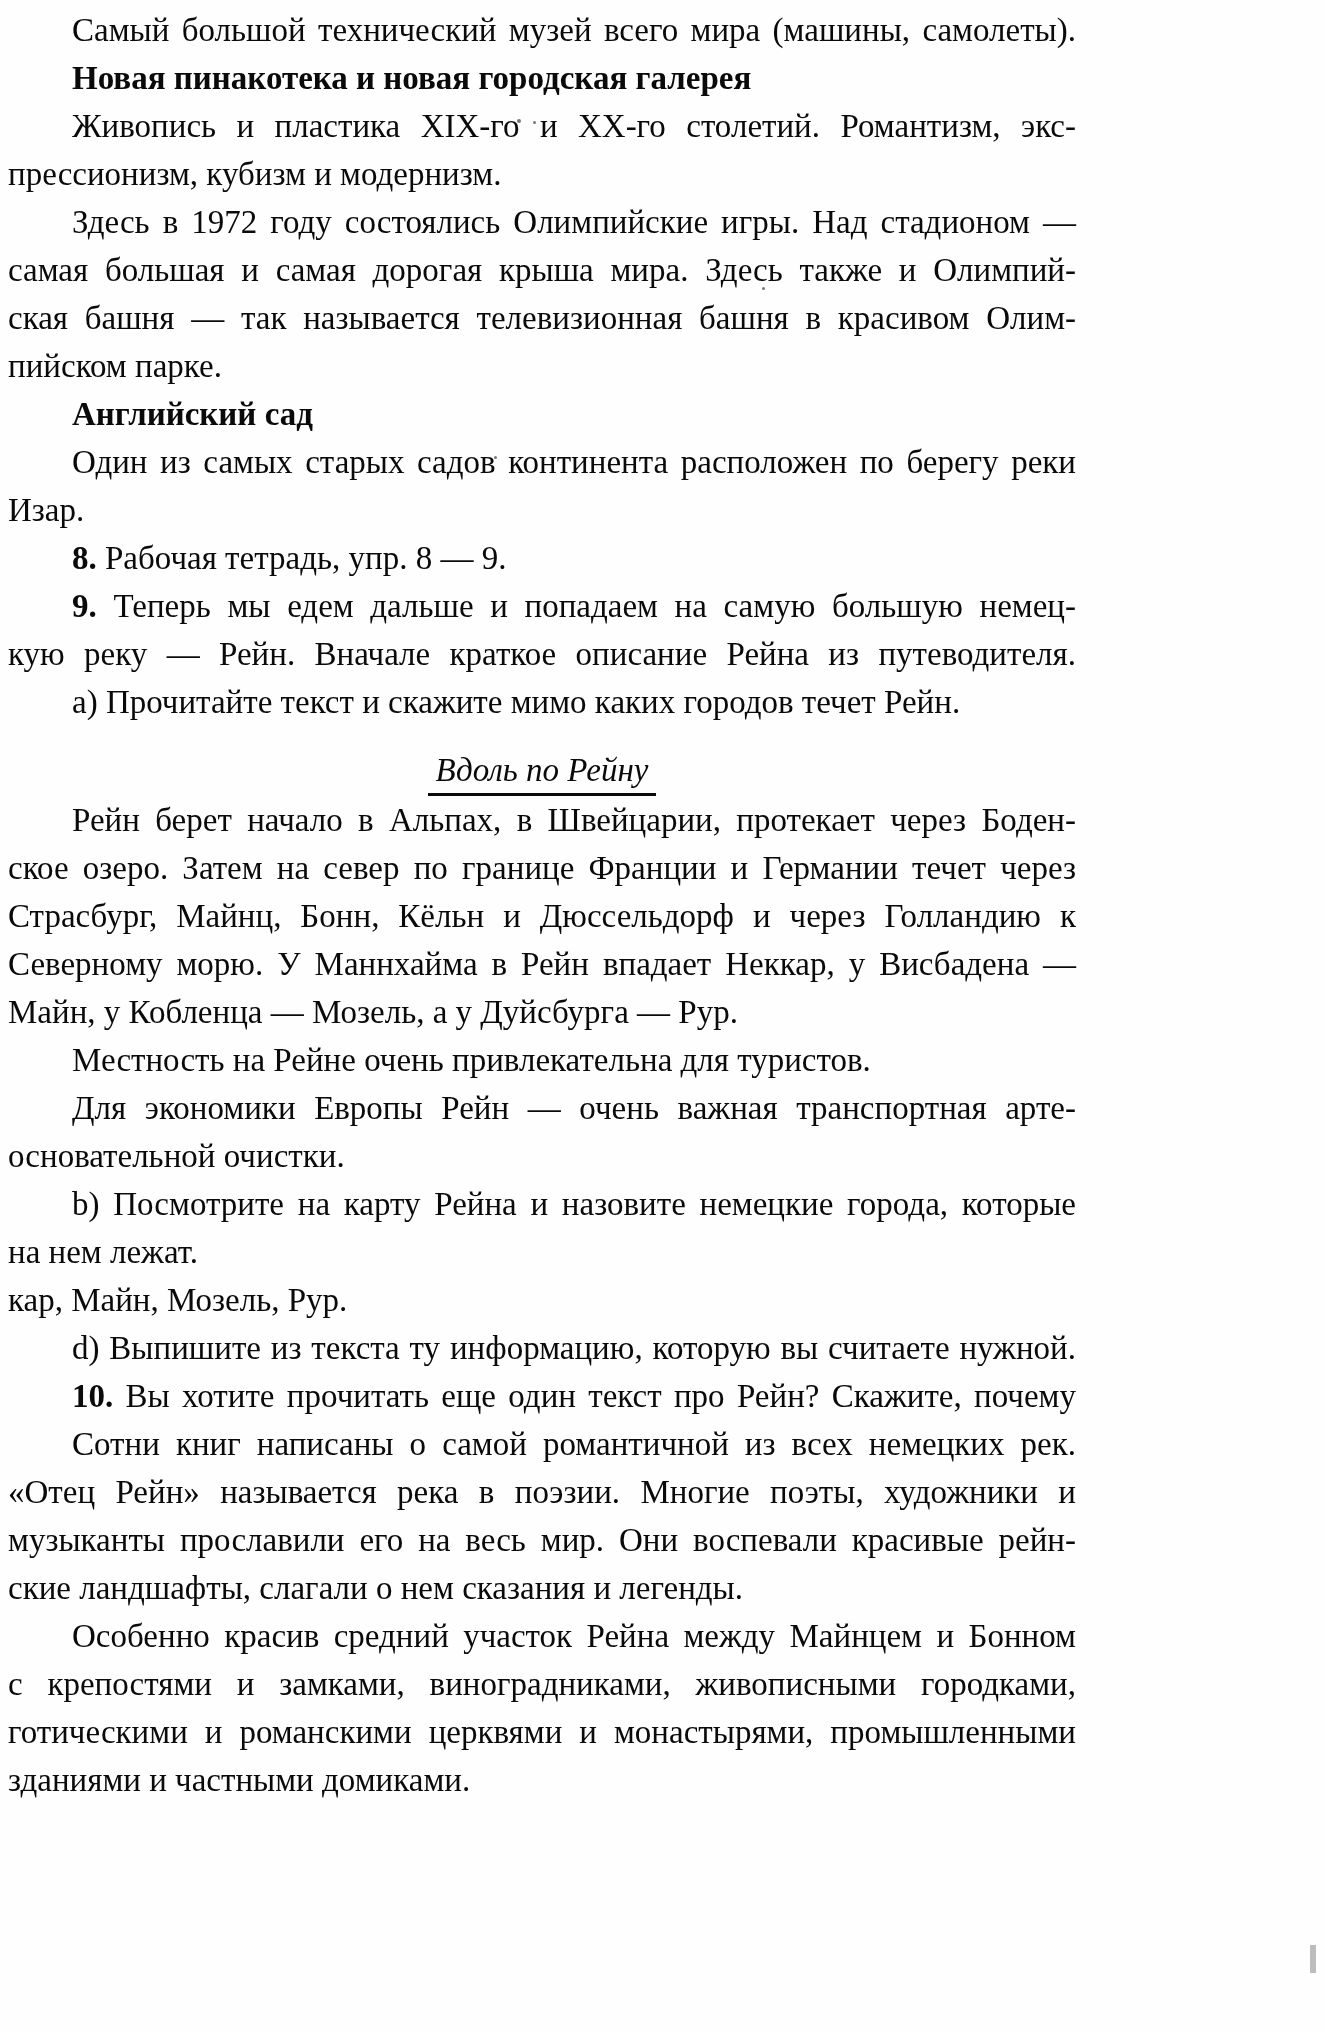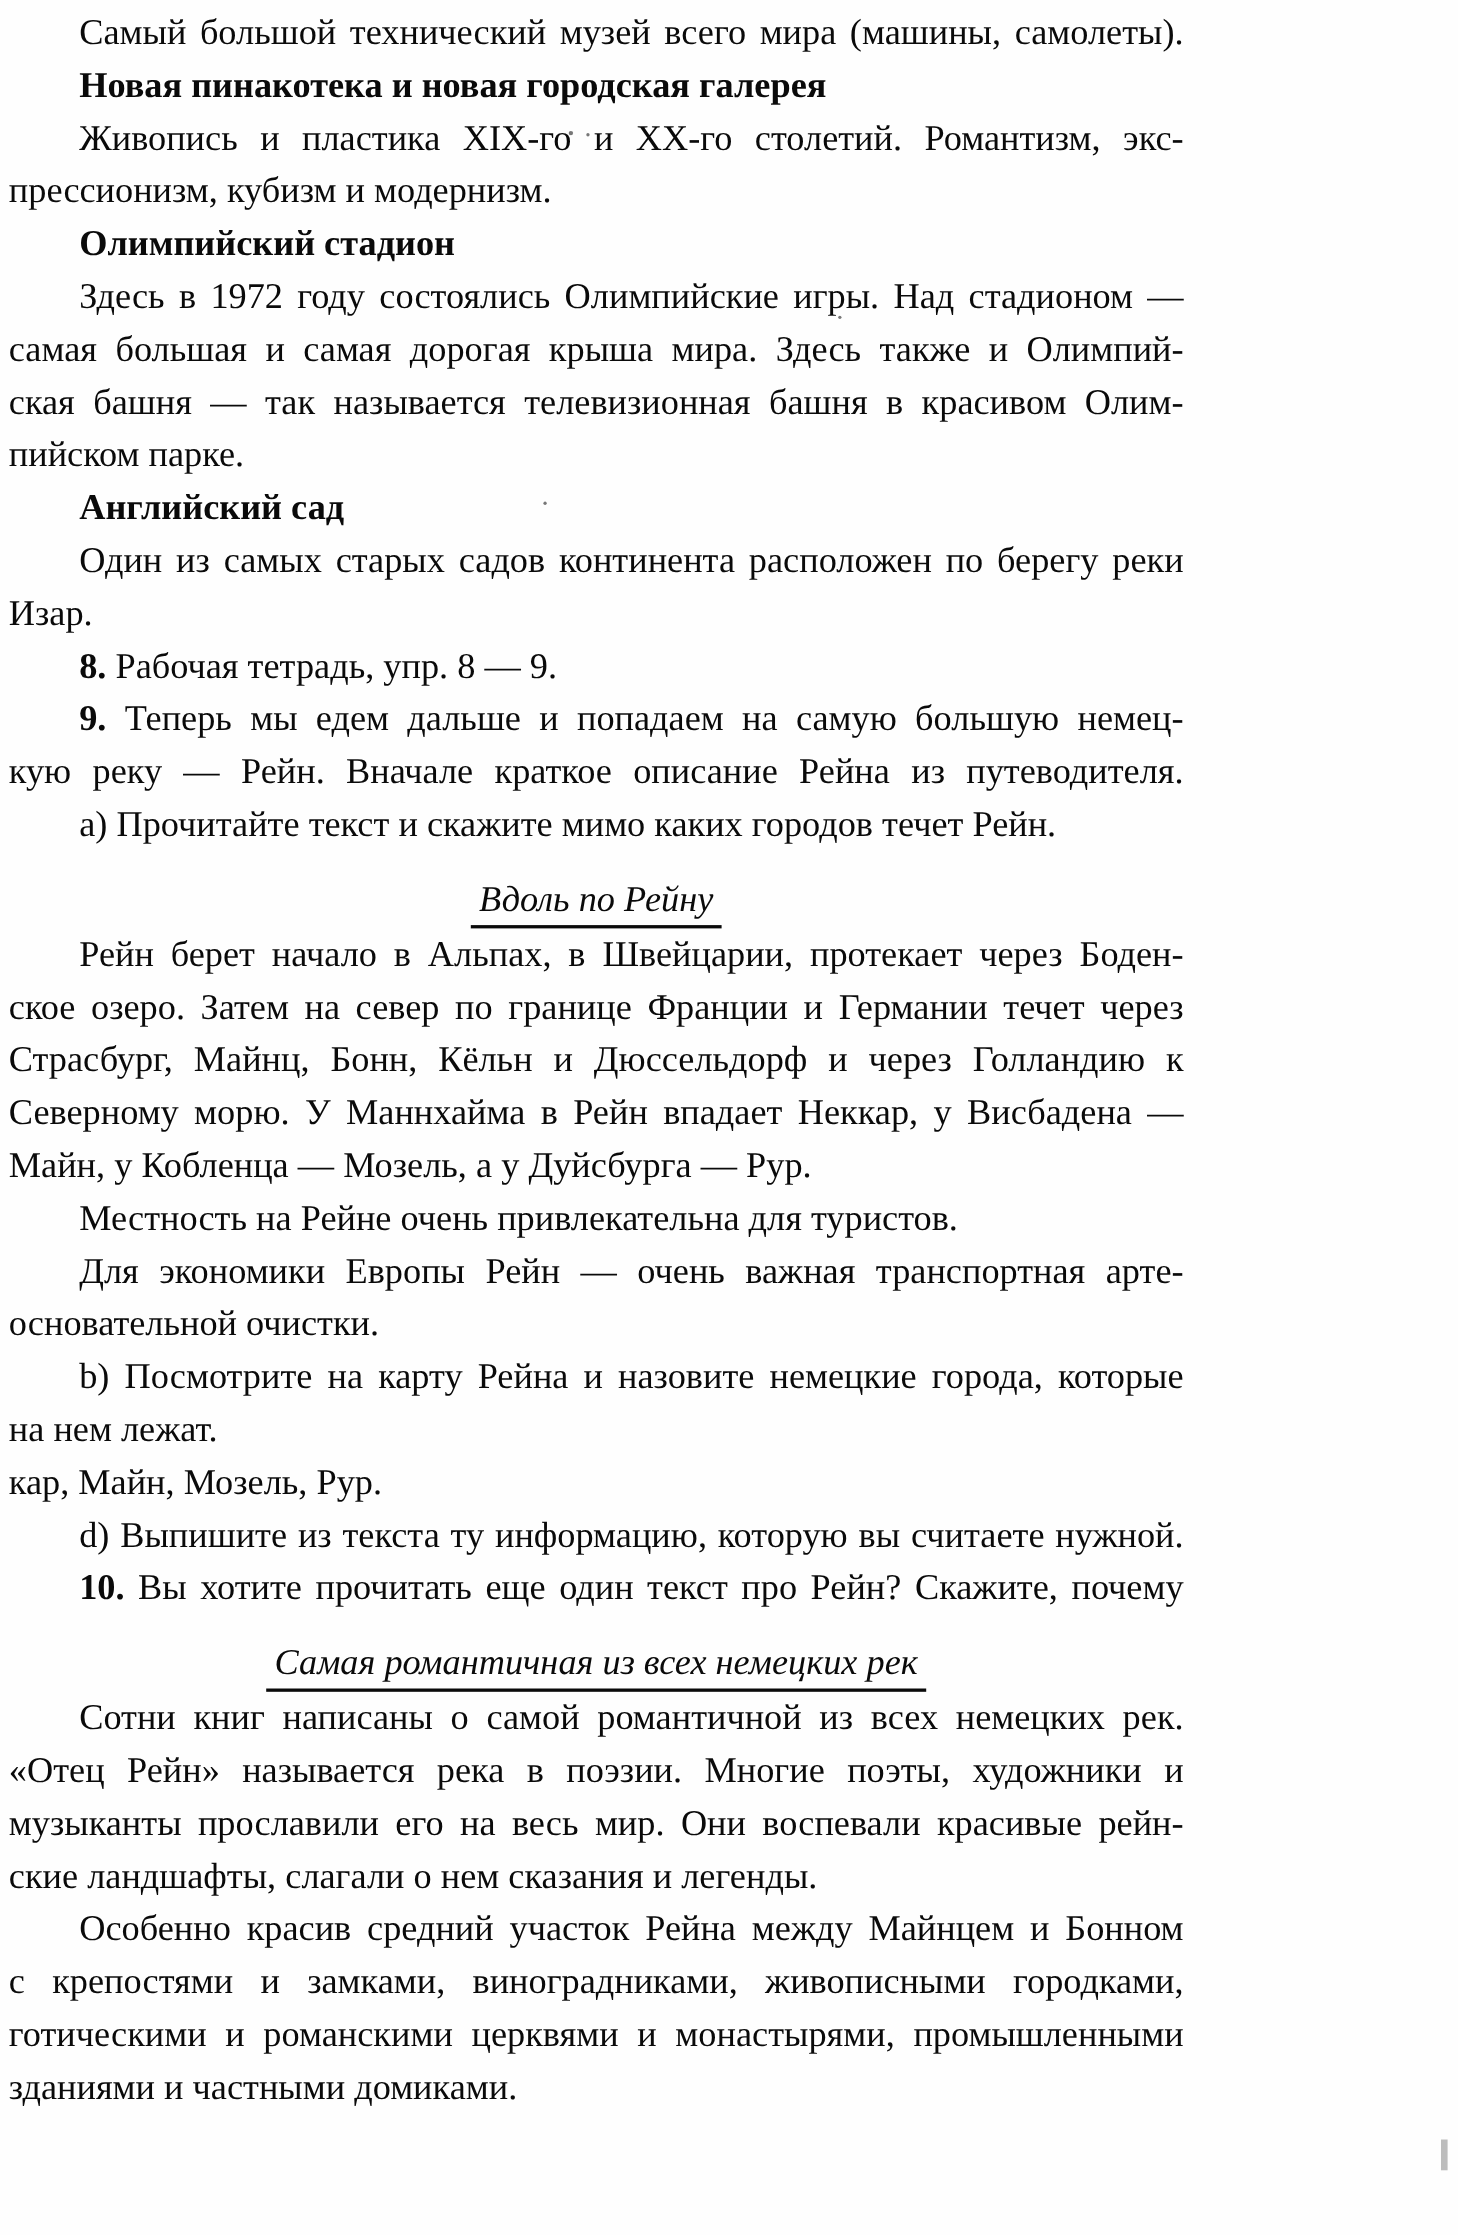--- a/index.html
+++ b/index.html
@@ -26,21 +26,20 @@
 </head>
 <body>
 
 <div class="page">
   <div class="textcol">
 
     <div class="ln ind jst">Самый большой технический музей всего мира (машины, самолеты).</div>
     <div class="ln ind hd">Новая пинакотека и новая городская галерея</div>
     <div class="ln ind jst">Живопись и пластика XIX-го и XX-го столетий. Романтизм, экс-</div>
     <div class="ln">прессионизм, кубизм и модернизм.</div>
-    <div class="ln ind hd">Олимпийский стадион</div>
     <div class="ln ind jst">Здесь в 1972 году состоялись Олимпийские игры. Над стадионом —</div>
     <div class="ln jst">самая большая и самая дорогая крыша мира. Здесь также и Олимпий-</div>
     <div class="ln jst">ская башня — так называется телевизионная башня в красивом Олим-</div>
     <div class="ln">пийском парке.</div>
     <div class="ln ind hd">Английский сад</div>
     <div class="ln ind jst">Один из самых старых садов континента расположен по берегу реки</div>
     <div class="ln">Изар.</div>
 
     <div class="ln ind"><span class="num">8.</span><span> Рабочая тетрадь, упр. 8 — 9.</span></div>
 
@@ -58,21 +57,20 @@
     <div class="ln ind">Местность на Рейне очень привлекательна для туристов.</div>
     <div class="ln ind jst">Для экономики Европы Рейн — очень важная транспортная арте-</div>
     <div class="ln">основательной очистки.</div>
     <div class="ln ind jst">b) Посмотрите на карту Рейна и назовите немецкие города, которые</div>
     <div class="ln">на нем лежат.</div>
     <div class="ln">кар, Майн, Мозель, Рур.</div>
     <div class="ln ind jst">d) Выпишите из текста ту информацию, которую вы считаете нужной.</div>
 
     <div class="ln ind jst"><span class="num">10.</span><span> Вы хотите прочитать еще один текст про Рейн? Скажите, почему</span></div>
 
-    <div class="ln ctr"><span class="undl">Самая романтичная из всех немецких рек</span></div>
 
     <div class="ln ind jst">Сотни книг написаны о самой романтичной из всех немецких рек.</div>
     <div class="ln jst">«Отец Рейн» называется река в поэзии. Многие поэты, художники и</div>
     <div class="ln jst">музыканты прославили его на весь мир. Они воспевали красивые рейн-</div>
     <div class="ln">ские ландшафты, слагали о нем сказания и легенды.</div>
     <div class="ln ind jst">Особенно красив средний участок Рейна между Майнцем и Бонном</div>
     <div class="ln jst">с крепостями и замками, виноградниками, живописными городками,</div>
     <div class="ln jst">готическими и романскими церквями и монастырями, промышленными</div>
     <div class="ln">зданиями и частными домиками.</div>
 

